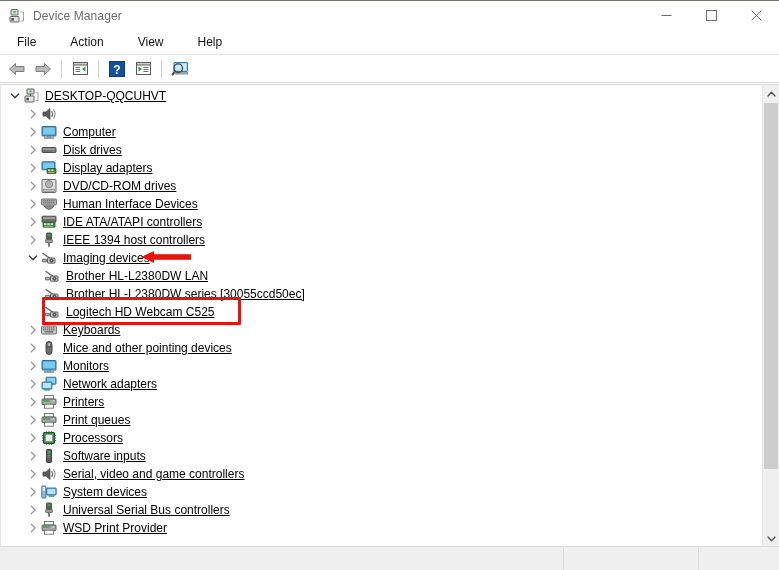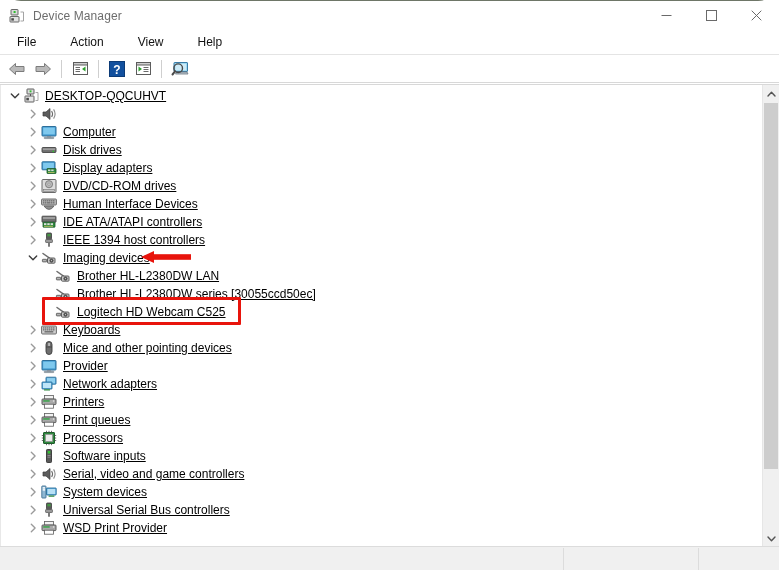--- a/index.html
+++ b/index.html
@@ -18,21 +18,20 @@
   }
 
   
   #window {
     position: absolute;
     left: 0; top: 0;
     width: 779px; height: 570px;
     background: #ffffff;
     border-top: 1px solid #6e7667;
     box-sizing: border-box;
-    border-radius: 21px;
   }
 
   
   .titlebar {
     position: relative;
     height: 29px;
     background: #ffffff;
     display: flex;
     align-items: center;
   }
@@ -148,21 +147,21 @@
     margin-right: 6px;
     position: relative;
   }
   .node-label {
     font-size: 12px;
     color: #000000;
     line-height: 16px;
   }
   .depth0 { padding-left: 6px; }
   .depth1 { padding-left: 24px; }
-  .depth2 { padding-left: 38px; }
+  .depth2 { padding-left: 27px; }
 
   
   .vscroll {
     position: absolute;
     right: 0; top: 0;
     width: 17px; height: 462px;
     background: #f0f0f0;
     border-left: 1px solid #e6e6e6;
     box-sizing: border-box;
   }
@@ -590,21 +589,21 @@
               </svg>
             </div>
             <div class="node-icon">
               <svg width="16" height="16" viewBox="0 0 16 16">
                 <rect x="1" y="2.5" width="14" height="9.5" rx="0.6" fill="#4a9fd4" stroke="#2d6e99" stroke-width="1"></rect>
                 <rect x="2.2" y="3.7" width="11.6" height="6.6" fill="#7fc9ee"></rect>
                 <rect x="6" y="12" width="4" height="1.6" fill="#8d9aa5"></rect>
                 <rect x="3.2" y="13.2" width="9.6" height="1.4" rx="0.5" fill="#9aa7b2" stroke="#6b7883" stroke-width="0.6"></rect>
               </svg>
             </div>
-            <div class="node-label">Provider</div>
+            <div class="node-label">Monitors</div>
           </div>
           <div class="node depth1">
             <div class="twisty">
               <svg width="10" height="10" viewBox="0 0 10 10">
                 <path d="M3.3 1.3 L7.1 5 L3.3 8.7" fill="none" stroke="#9a9a9a" stroke-width="1.35" stroke-linecap="round" stroke-linejoin="round"></path>
               </svg>
             </div>
             <div class="node-icon">
               <svg width="16" height="16" viewBox="0 0 16 16">
                 <rect x="5" y="1.2" width="10" height="7" rx="0.6" fill="#4a9fd4" stroke="#2d6e99" stroke-width="0.9"></rect>

